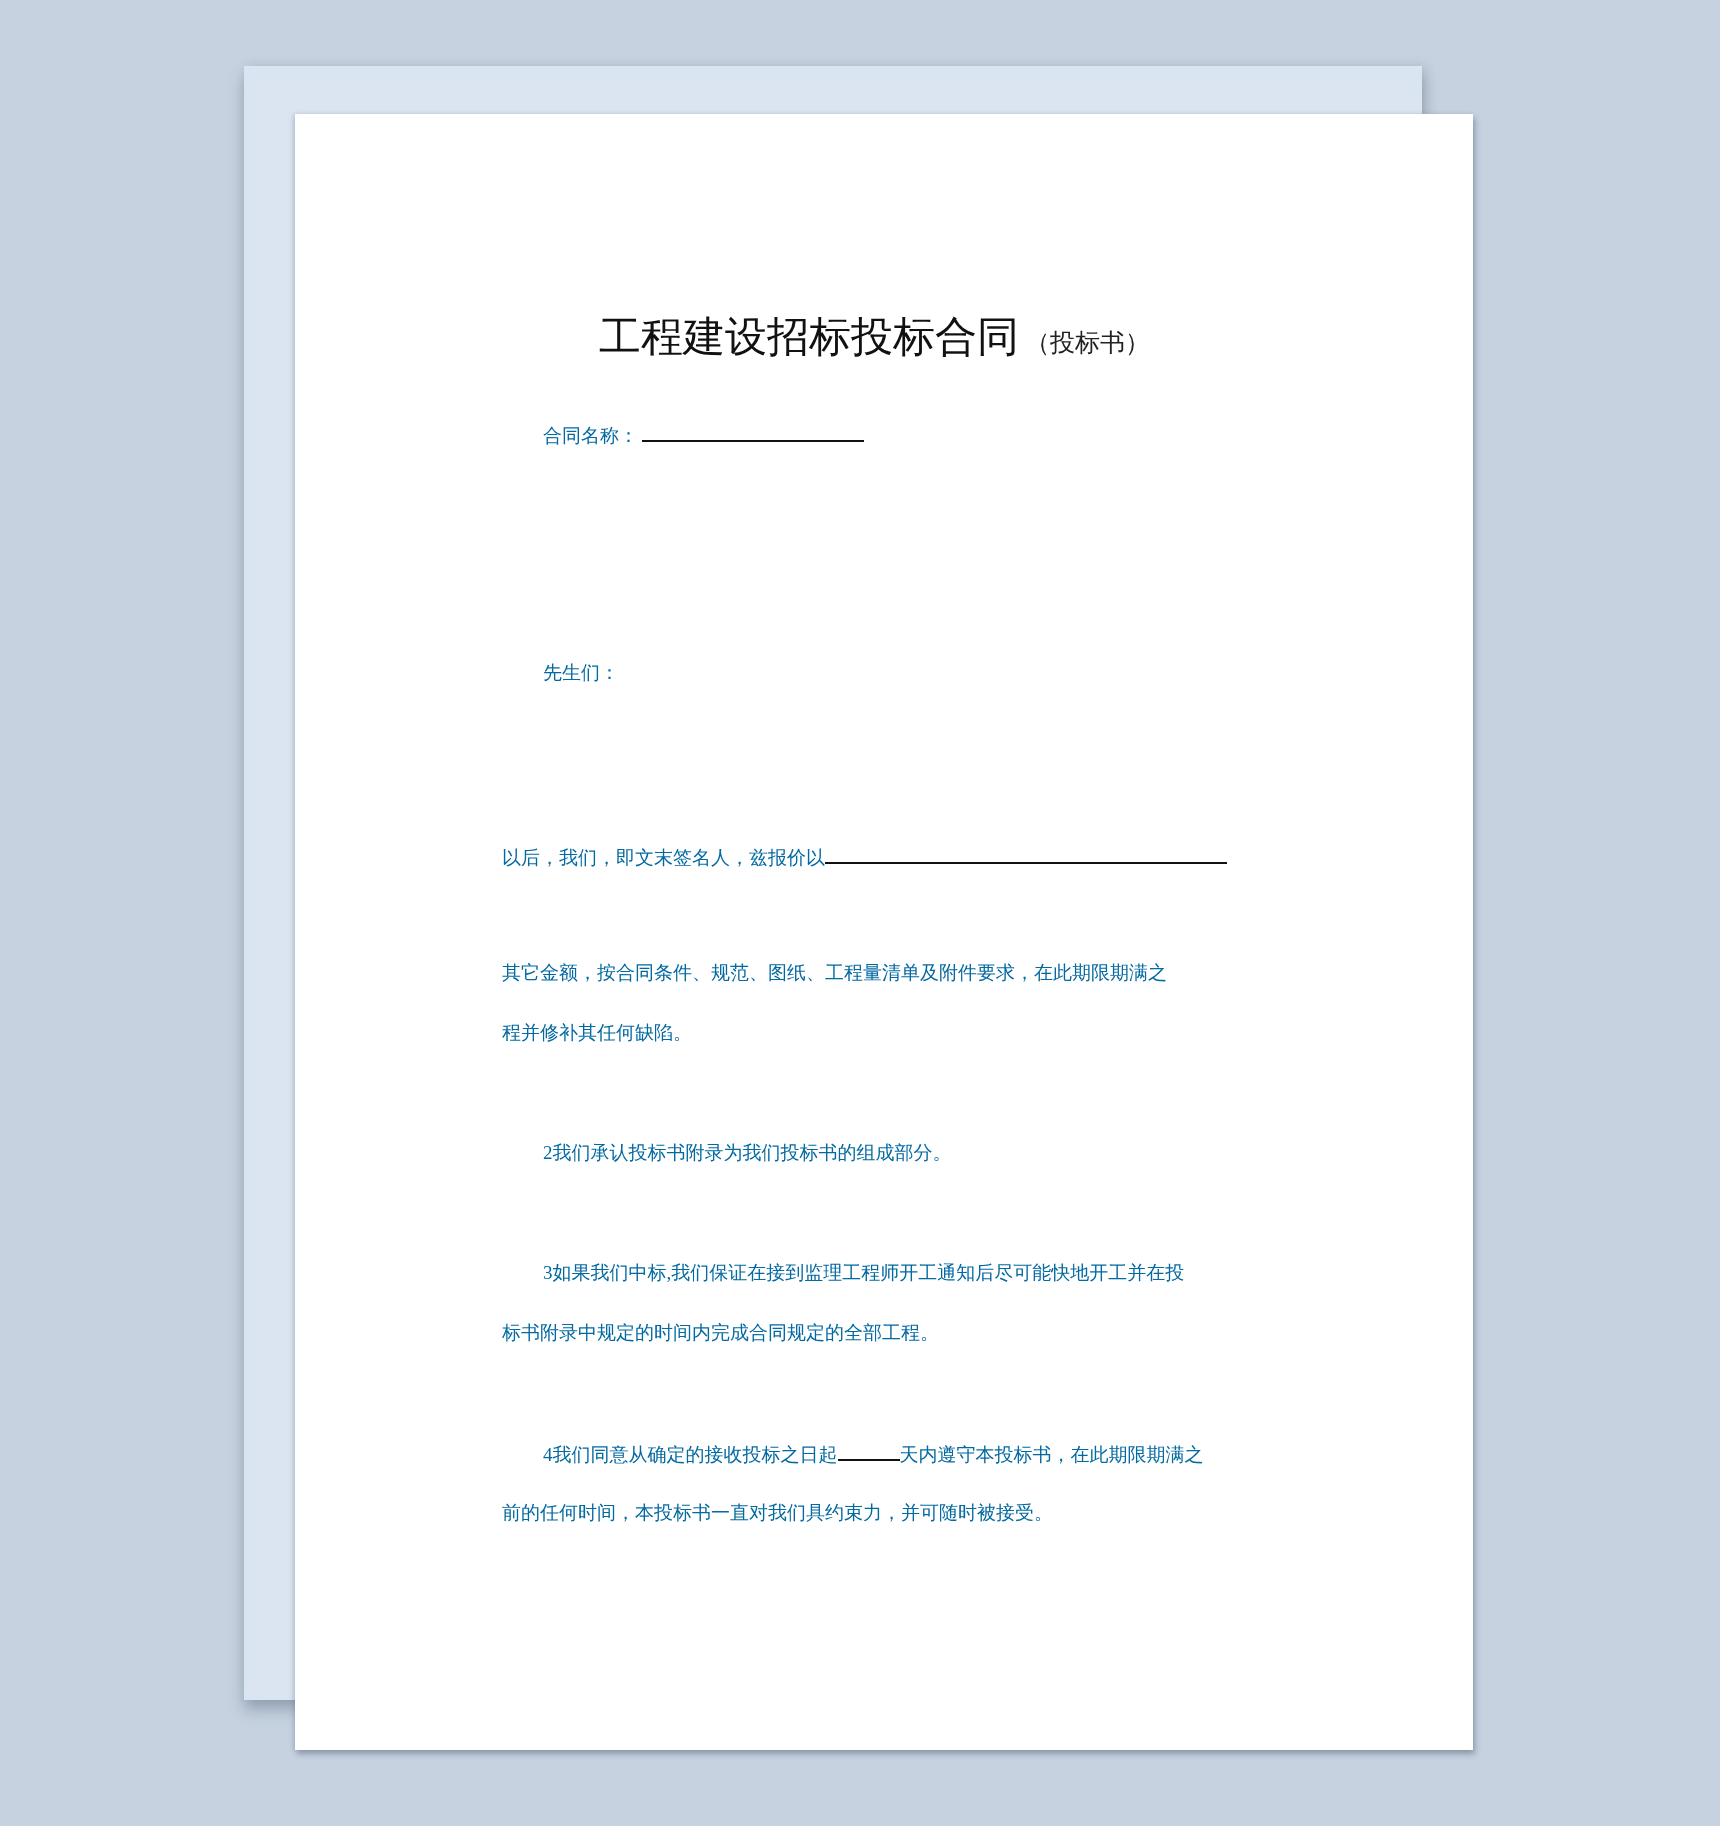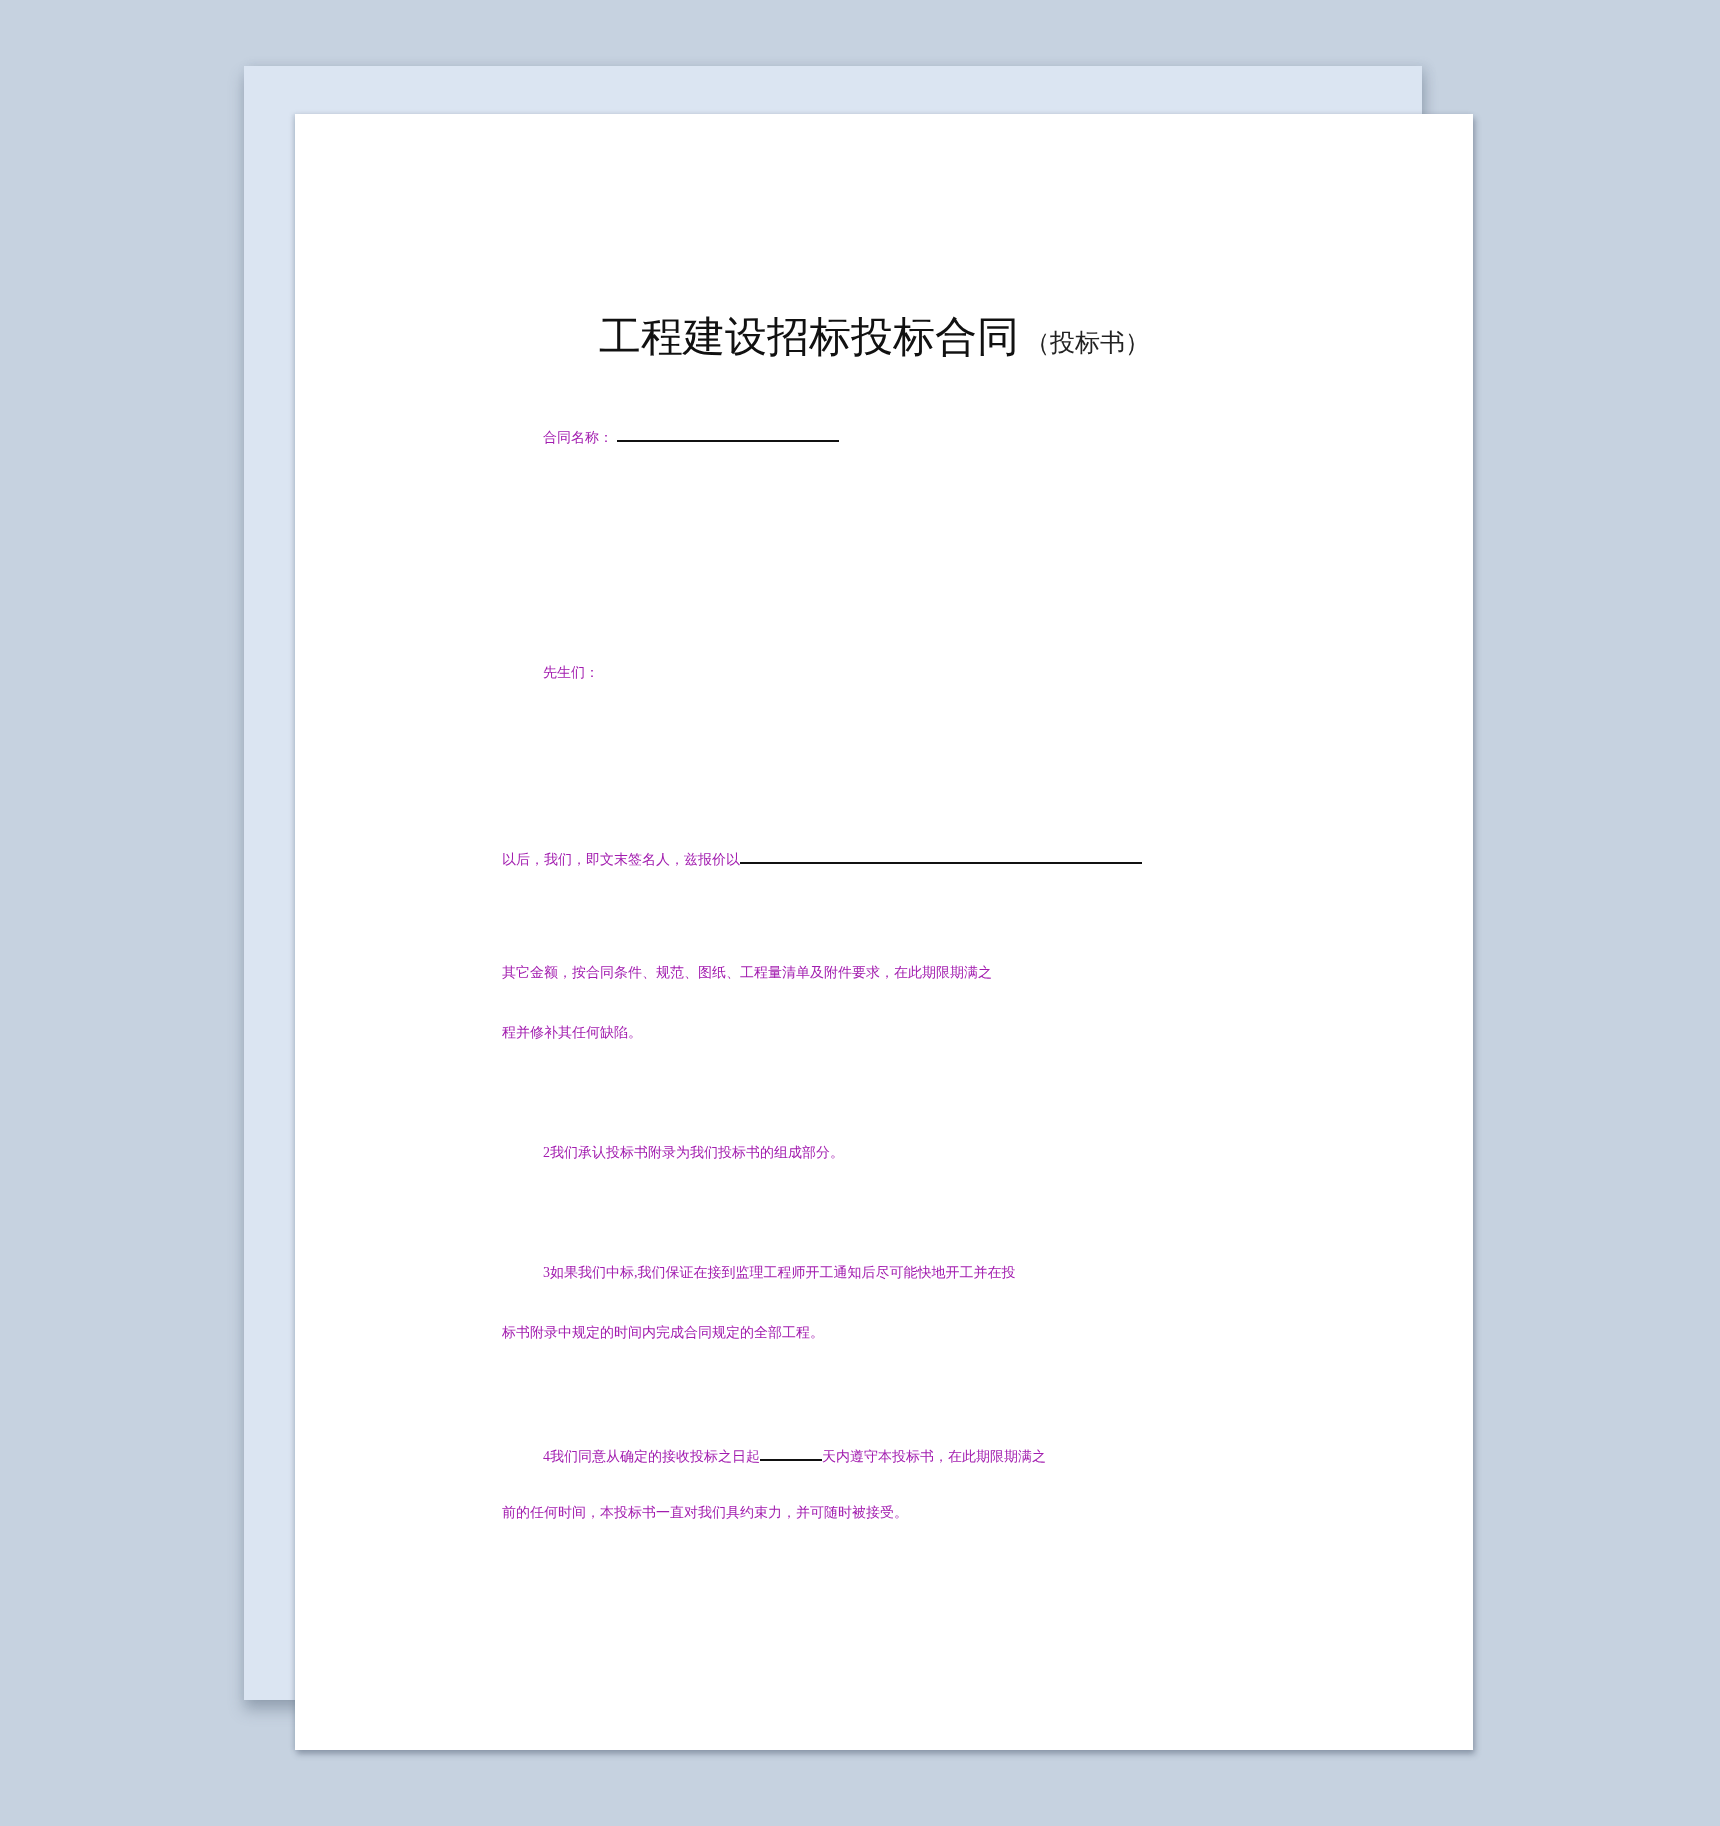--- a/index.html
+++ b/index.html
@@ -29,22 +29,22 @@
   .title-main {
     font-family: "Liberation Sans", "DejaVu Sans", sans-serif;
     font-size: 42px; font-weight: 500; letter-spacing: 0px; color: #111;
   }
   .title-sub {
     font-family: "Liberation Serif", "DejaVu Serif", serif;
     font-size: 25px; color: #222; margin-left: 6px;
   }
   .line {
     position: absolute; white-space: nowrap;
-    font-size: 14px; line-height: 30px; height: 30px;
-    color: #a21caf;
+    font-size: 19px; line-height: 30px; height: 30px;
+    color: #0369a1;
   }
   .blank {
     display: inline-block; border-bottom: 2px solid #111;
     height: 22px; vertical-align: baseline;
   }
 </style>
 </head>
 <body>
 
 <div class="back-page"></div>

